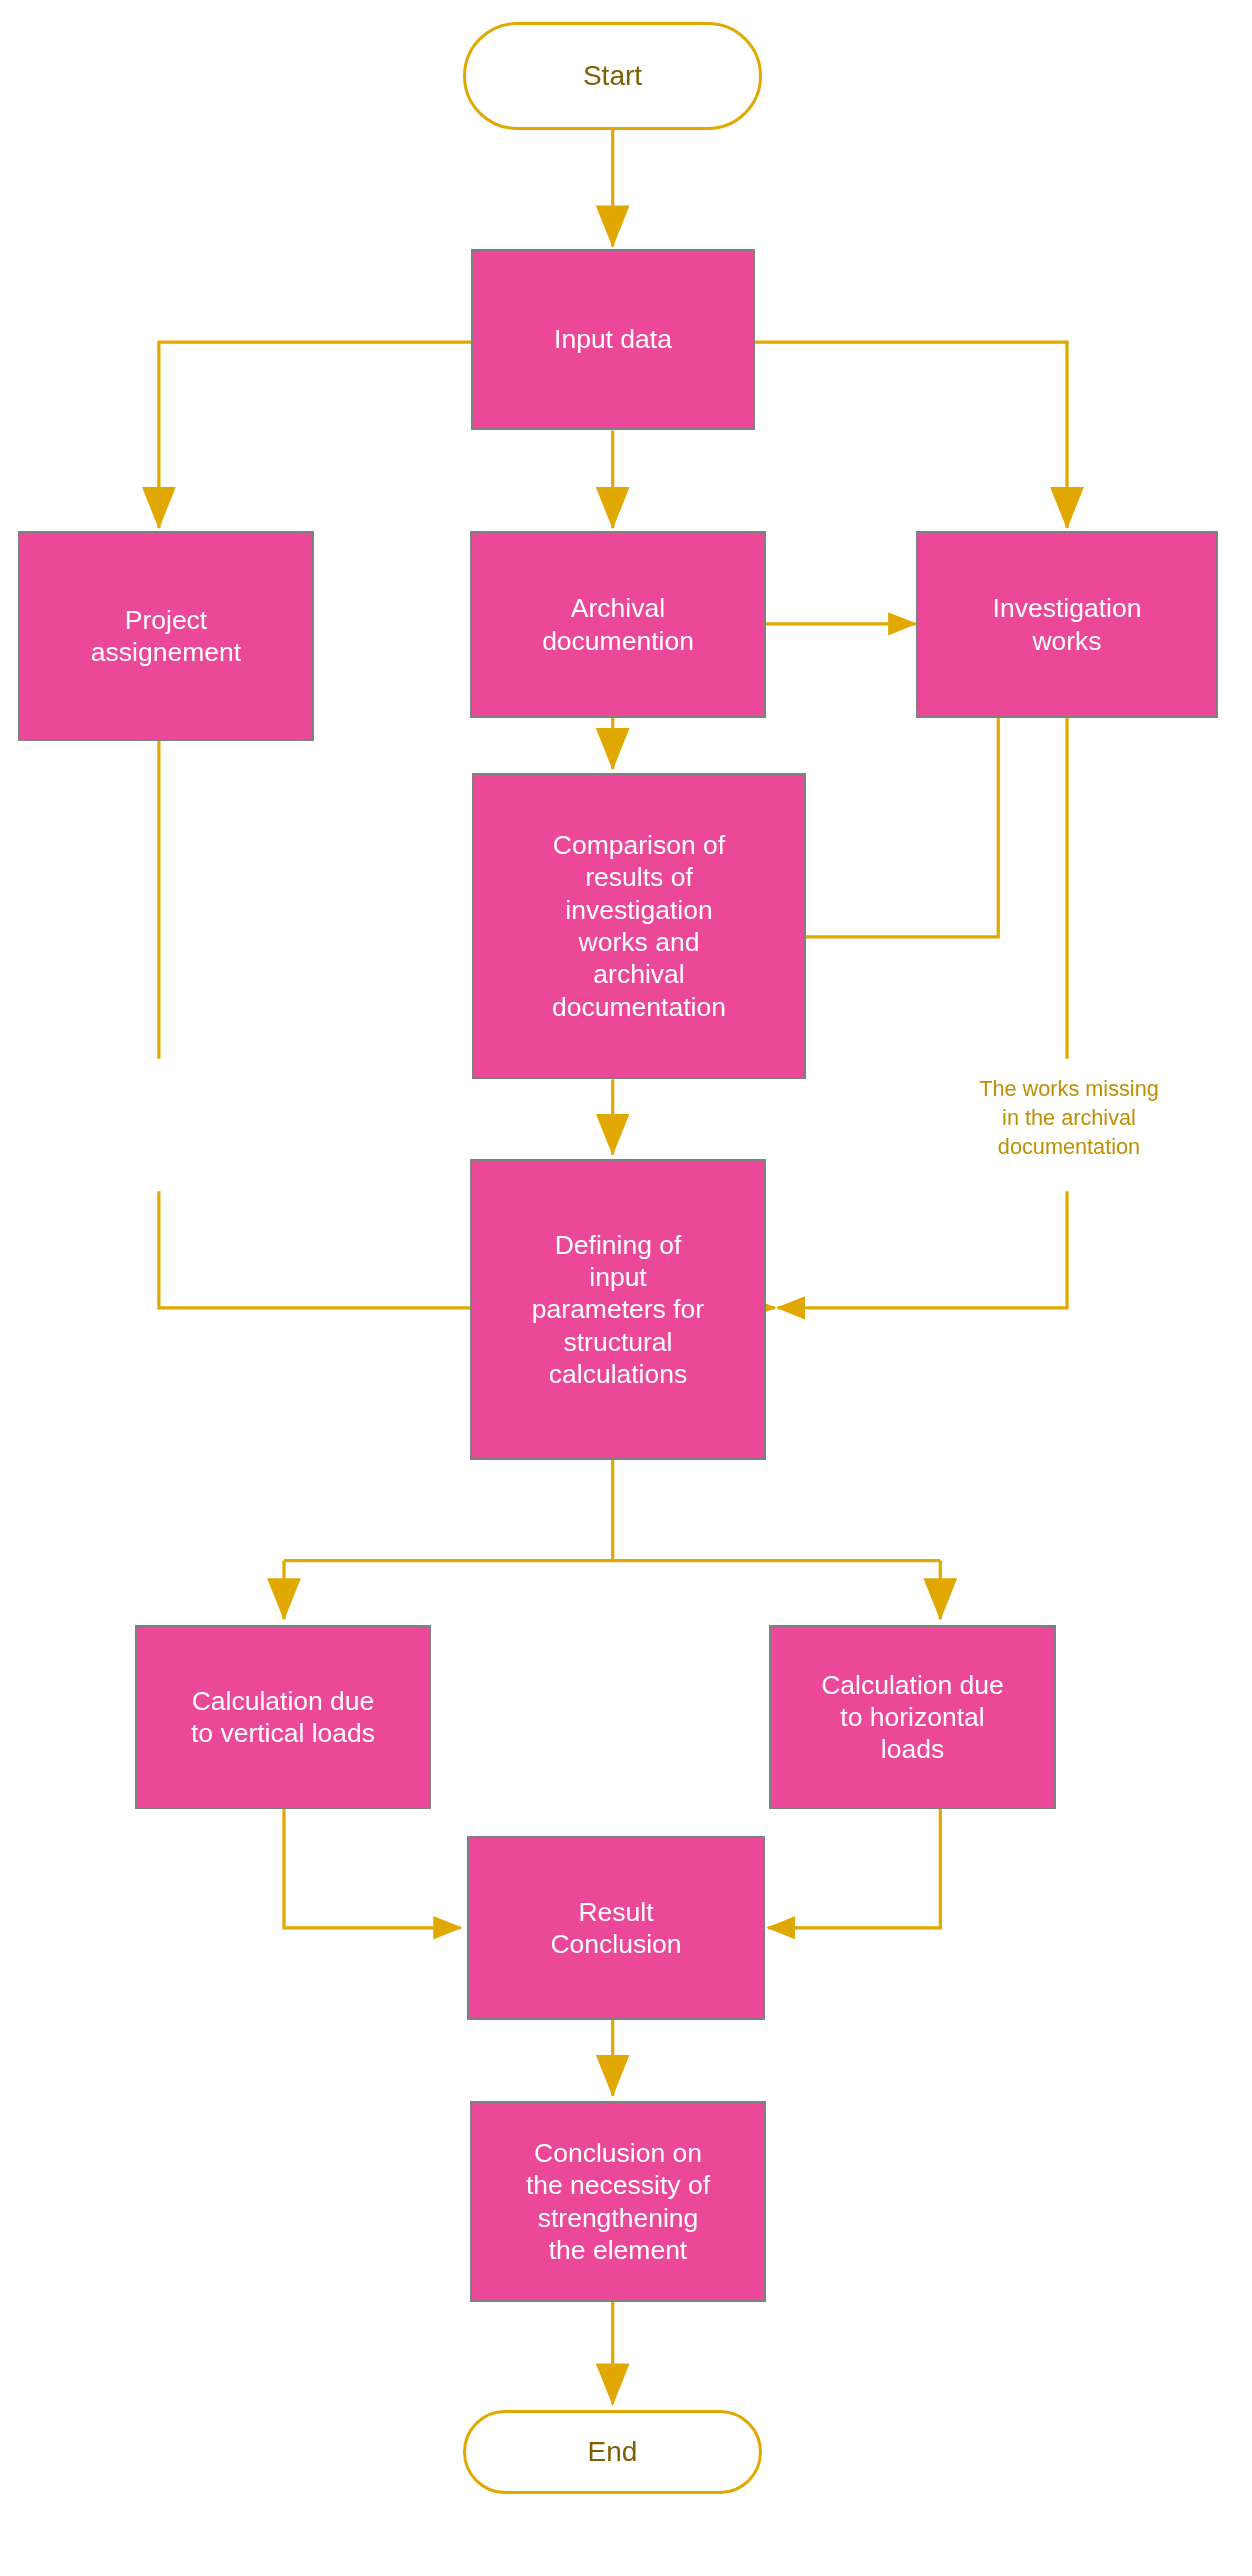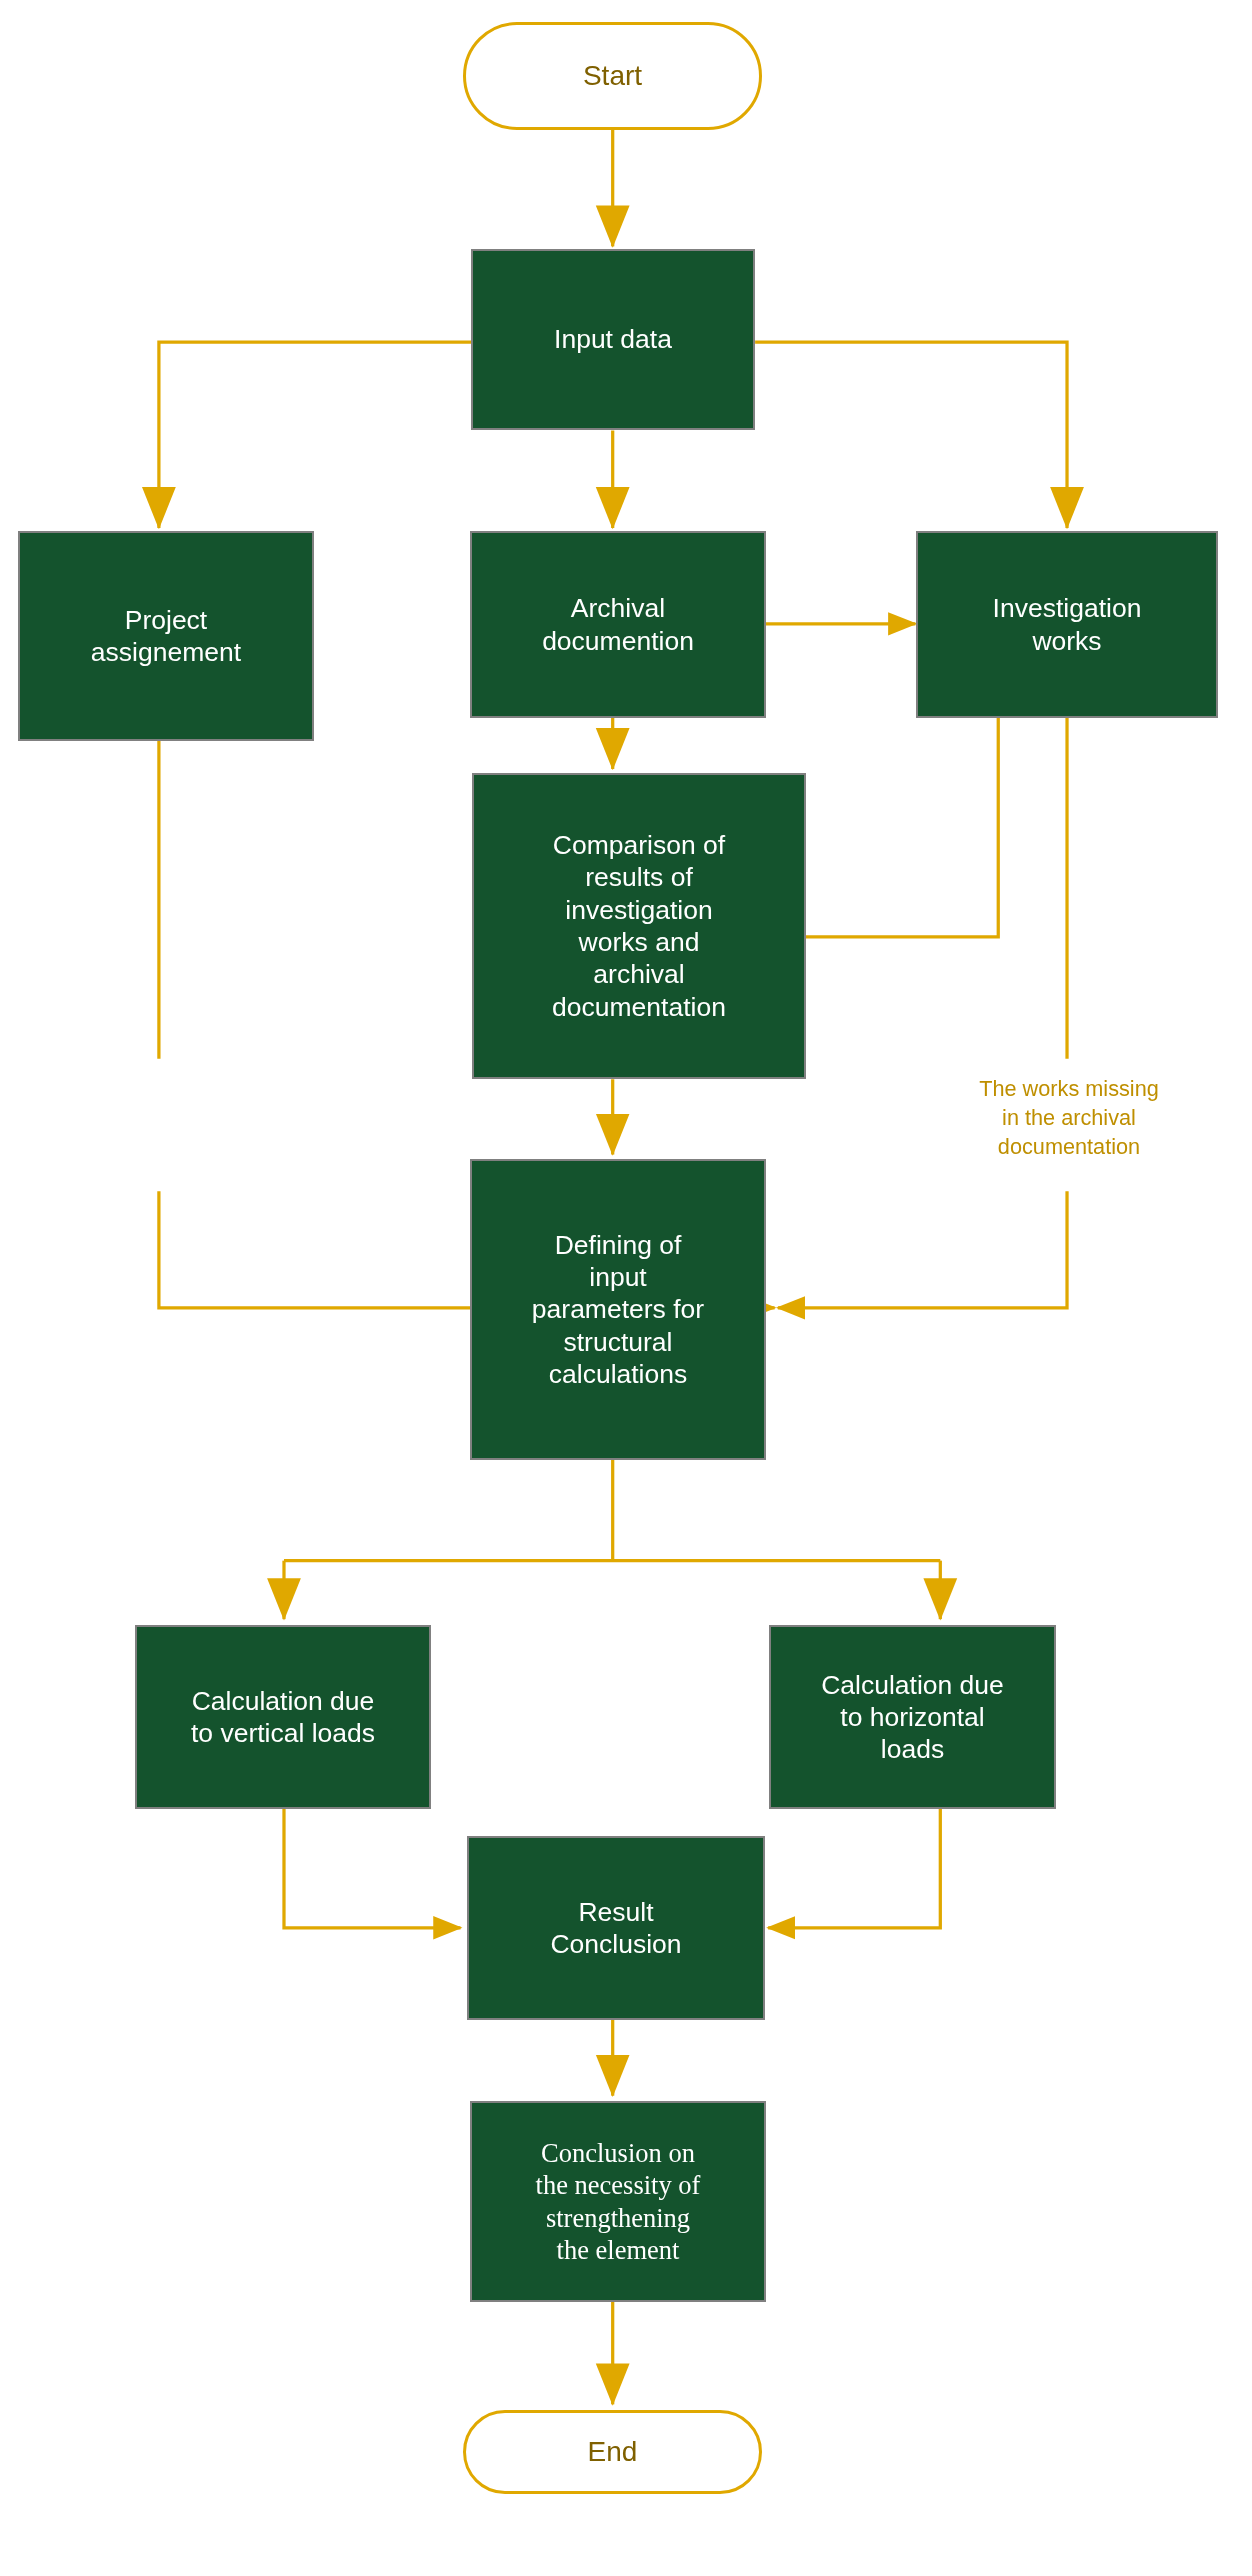--- a/index.html
+++ b/index.html
@@ -30,21 +30,21 @@
   }
   .node {
     position: absolute;
     box-sizing: border-box;
     display: flex;
     align-items: center;
     justify-content: center;
     text-align: center;
   }
   .node.process {
-    background: #14532d;
+    background: #ec4899;
     border: 2.7px solid #808080;
     color: #ffffff;
     font-size: 26.5px;
     line-height: 1.22;
     padding: 2.2px 5.4px;
   }
   .node.terminator {
     background: #ffffff;
     border: 3.8px solid #e0a800;
     border-radius: 162px;
@@ -170,21 +170,21 @@
     <span class="label">Calculation due
 to horizontal
 loads</span>
   </div>
 
   <div class="node process" style="left:467px; top:1836px; width:298px; height:184px;">
     <span class="label">Result
 Conclusion</span>
   </div>
 
-  <div class="node process" style="left:470px; top:2101px; width:296px; height:201px;font-family:Liberation Serif, serif;">
+  <div class="node process" style="left:470px; top:2101px; width:296px; height:201px;">
     <span class="label">Conclusion on
 the necessity of
 strengthening
 the element</span>
   </div>
 
   <div class="node terminator" style="left:463px; top:2410px; width:299px; height:84px;">
     <span class="label">End</span>
   </div>
 

